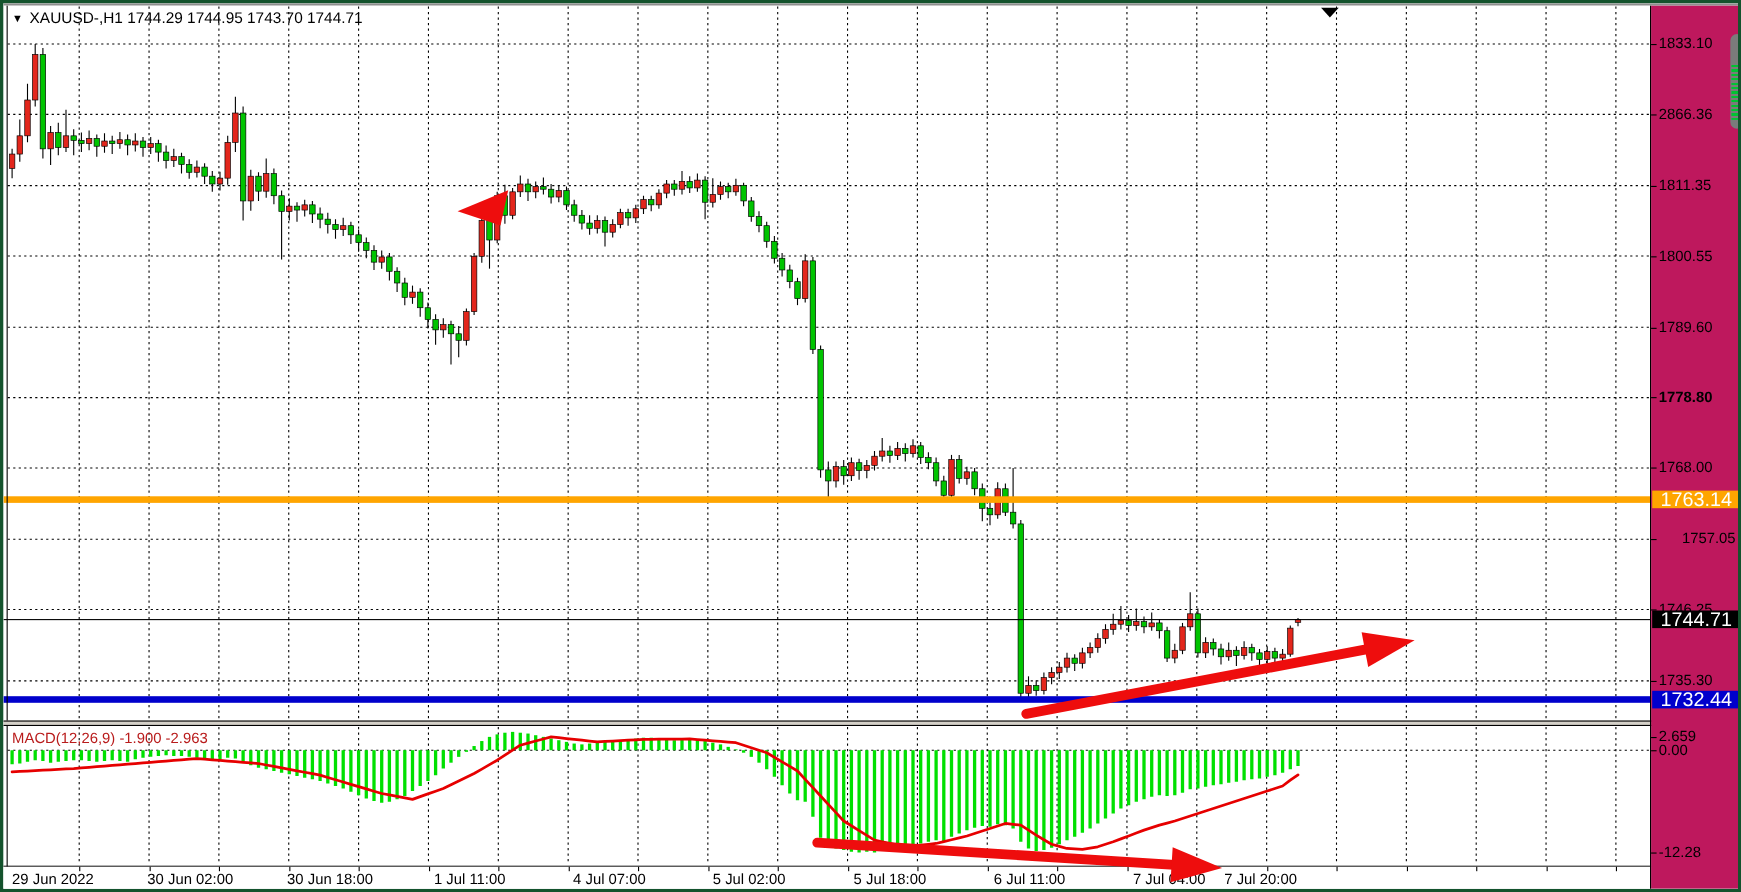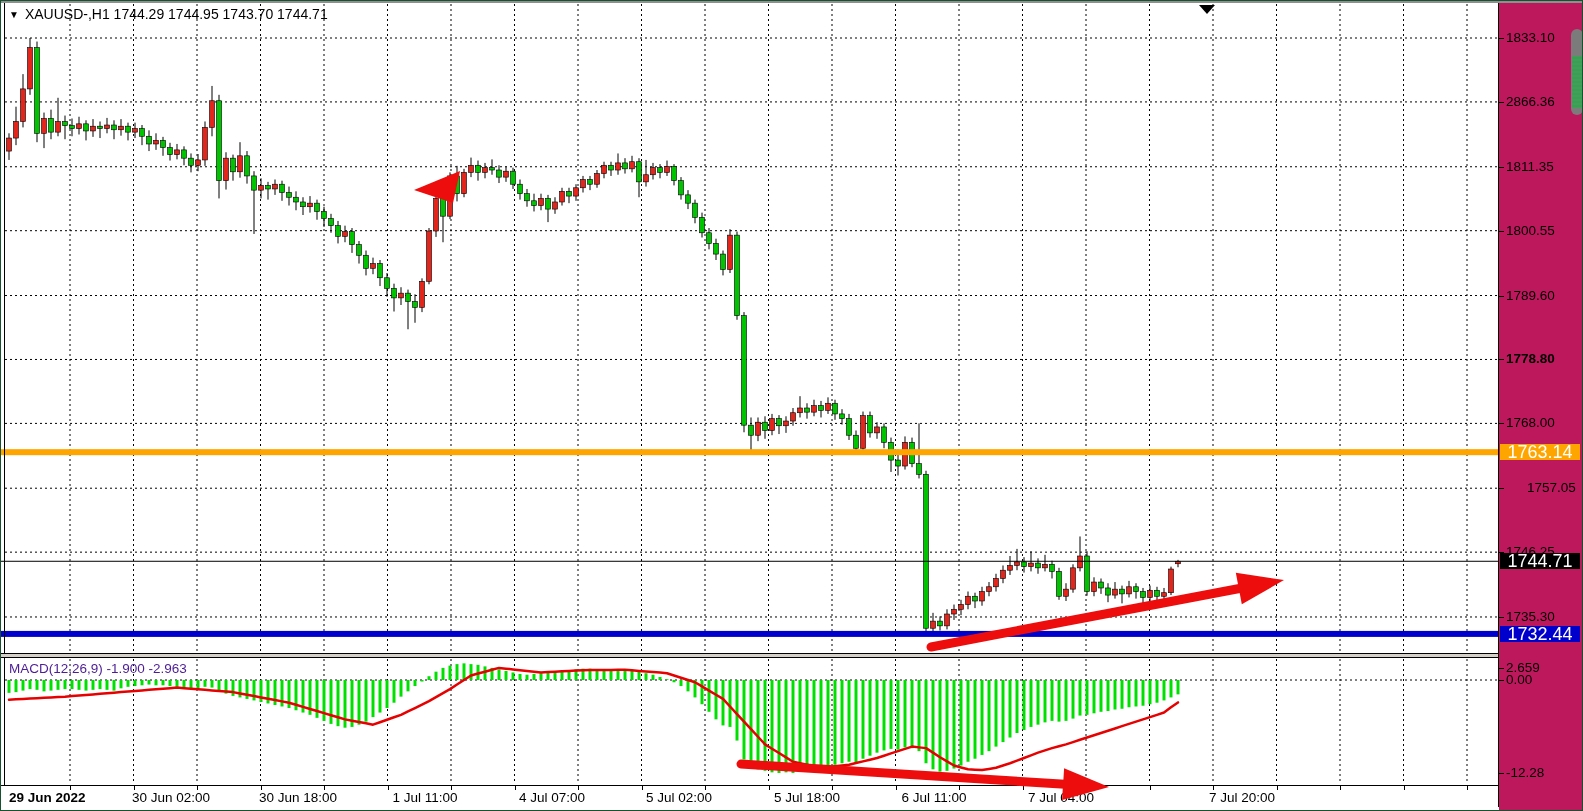--- a/index.html
+++ b/index.html
@@ -1,29 +1,29 @@
 <!DOCTYPE html>
 <html><head>
 <meta charset="utf-8">
 <style>
   html,body{margin:0;padding:0;background:#e8e8e8;}
-  #window{position:relative;width:1583px;height:811px;background:#ffffff;border:1px solid #14532d;
+  #window{position:relative;width:1583px;height:811px;background:#ffffff;border:3px solid #14532d;
     box-sizing:border-box;overflow:hidden;font-family:"Liberation Sans",sans-serif;}
   .chrome-top{position:absolute;left:0;top:0;right:0;height:2px;background:#8f8f8f;z-index:7;}
   .left-inner-border{position:absolute;left:3px;top:2px;bottom:4px;width:1px;background:#000;z-index:2;}
   svg{position:absolute;left:0;top:0;}
   #chart-svg{z-index:1;}
   #overlay-svg{z-index:6;pointer-events:none;}
   #separator{position:absolute;left:0;right:0;top:652px;height:5px;background:#d4d0c8;
     border-top:1px solid #000;border-bottom:1px solid #000;box-sizing:border-box;z-index:2;}
   #pane-right-border{position:absolute;top:2px;height:804px;left:1497px;width:1px;background:#000;z-index:3;}
   #macd-bottom-border{position:absolute;left:0;width:1498px;top:784px;height:1px;background:#000;z-index:2;}
   #title-bar{position:absolute;left:8px;top:5px;z-index:3;font-size:14px;color:#000;white-space:nowrap;}
   #title-bar .tri{font-size:10px;margin-right:6px;vertical-align:1px;}
-  #macd-label{position:absolute;left:8px;top:660px;z-index:3;font-size:13.5px;color:#4c1d95;white-space:nowrap;}
+  #macd-label{position:absolute;left:8px;top:660px;z-index:3;font-size:13.5px;color:#b91c1c;white-space:nowrap;}
   #shift-marker{position:absolute;left:1198px;top:4px;width:0;height:0;z-index:3;
     border-left:8px solid transparent;border-right:8px solid transparent;border-top:9px solid #000;}
   #price-axis{position:absolute;left:1498px;top:2px;width:84px;bottom:0;background:#be185d;z-index:2;}
   .ptick{position:absolute;left:7px;font-size:13.5px;color:#000;white-space:nowrap;}
   .tickdash{position:absolute;left:0;width:5px;height:1px;background:#000;}
   .badge{position:absolute;left:1px;width:80px;height:16px;line-height:16px;text-align:center;
     font-size:18px;color:#fff;z-index:4;white-space:nowrap;}
   #time-axis{position:absolute;left:0;top:785px;width:1497px;height:21px;background:#fff;z-index:2;}
   .ttick{position:absolute;top:4px;font-size:13.5px;color:#000;white-space:nowrap;transform:translateX(-50%);}
   .ttick.start{transform:none;}
@@ -643,30 +643,30 @@
       <div class="badge" style="top: 622.907px; background: rgb(0, 0, 204);">1732.44</div>
       <div class="badge" style="top: 550.269px; background: rgb(0, 0, 0);">1744.71</div>
       <div class="ptick" style="top: 657px;">2.659</div>
       <div class="tickdash" style="top: 665px;"></div>
       <div class="ptick" style="top: 669px;">0.00</div>
       <div class="tickdash" style="top: 677px;"></div>
       <div class="ptick" style="top: 761.96px;">-12.28</div>
       <div class="tickdash" style="top: 769.96px;"></div>
     </div>
   <div id="time-axis">
-      <div class="ttick start" style="left: 8px; font-weight: bold;">29 Jun 2022</div>
+      <div class="ttick start" style="left: 8px;">29 Jun 2022</div>
       <div class="ttick" style="left: 170px;">30 Jun 02:00</div>
       <div class="ttick" style="left: 297px;">30 Jun 18:00</div>
       <div class="ttick" style="left: 424px;">1 Jul 11:00</div>
       <div class="ttick" style="left: 551px;">4 Jul 07:00</div>
       <div class="ttick" style="left: 678px;">5 Jul 02:00</div>
       <div class="ttick" style="left: 806px;">5 Jul 18:00</div>
       <div class="ttick" style="left: 933px;">6 Jul 11:00</div>
       <div class="ttick" style="left: 1060px;">7 Jul 04:00</div>
-      <div class="ttick" style="left: 1241px;">7 Jul 20:00</div>
+      <div class="ttick" style="left: 1143px;">7 Jul 20:00</div>
       <div class="tmark" style="left: 69px;"></div>
       <div class="tmark" style="left: 132.5px;"></div>
       <div class="tmark" style="left: 196px;"></div>
       <div class="tmark" style="left: 259.5px;"></div>
       <div class="tmark" style="left: 323px;"></div>
       <div class="tmark" style="left: 386.5px;"></div>
       <div class="tmark" style="left: 450px;"></div>
       <div class="tmark" style="left: 513.5px;"></div>
       <div class="tmark" style="left: 577px;"></div>
       <div class="tmark" style="left: 640.5px;"></div>

